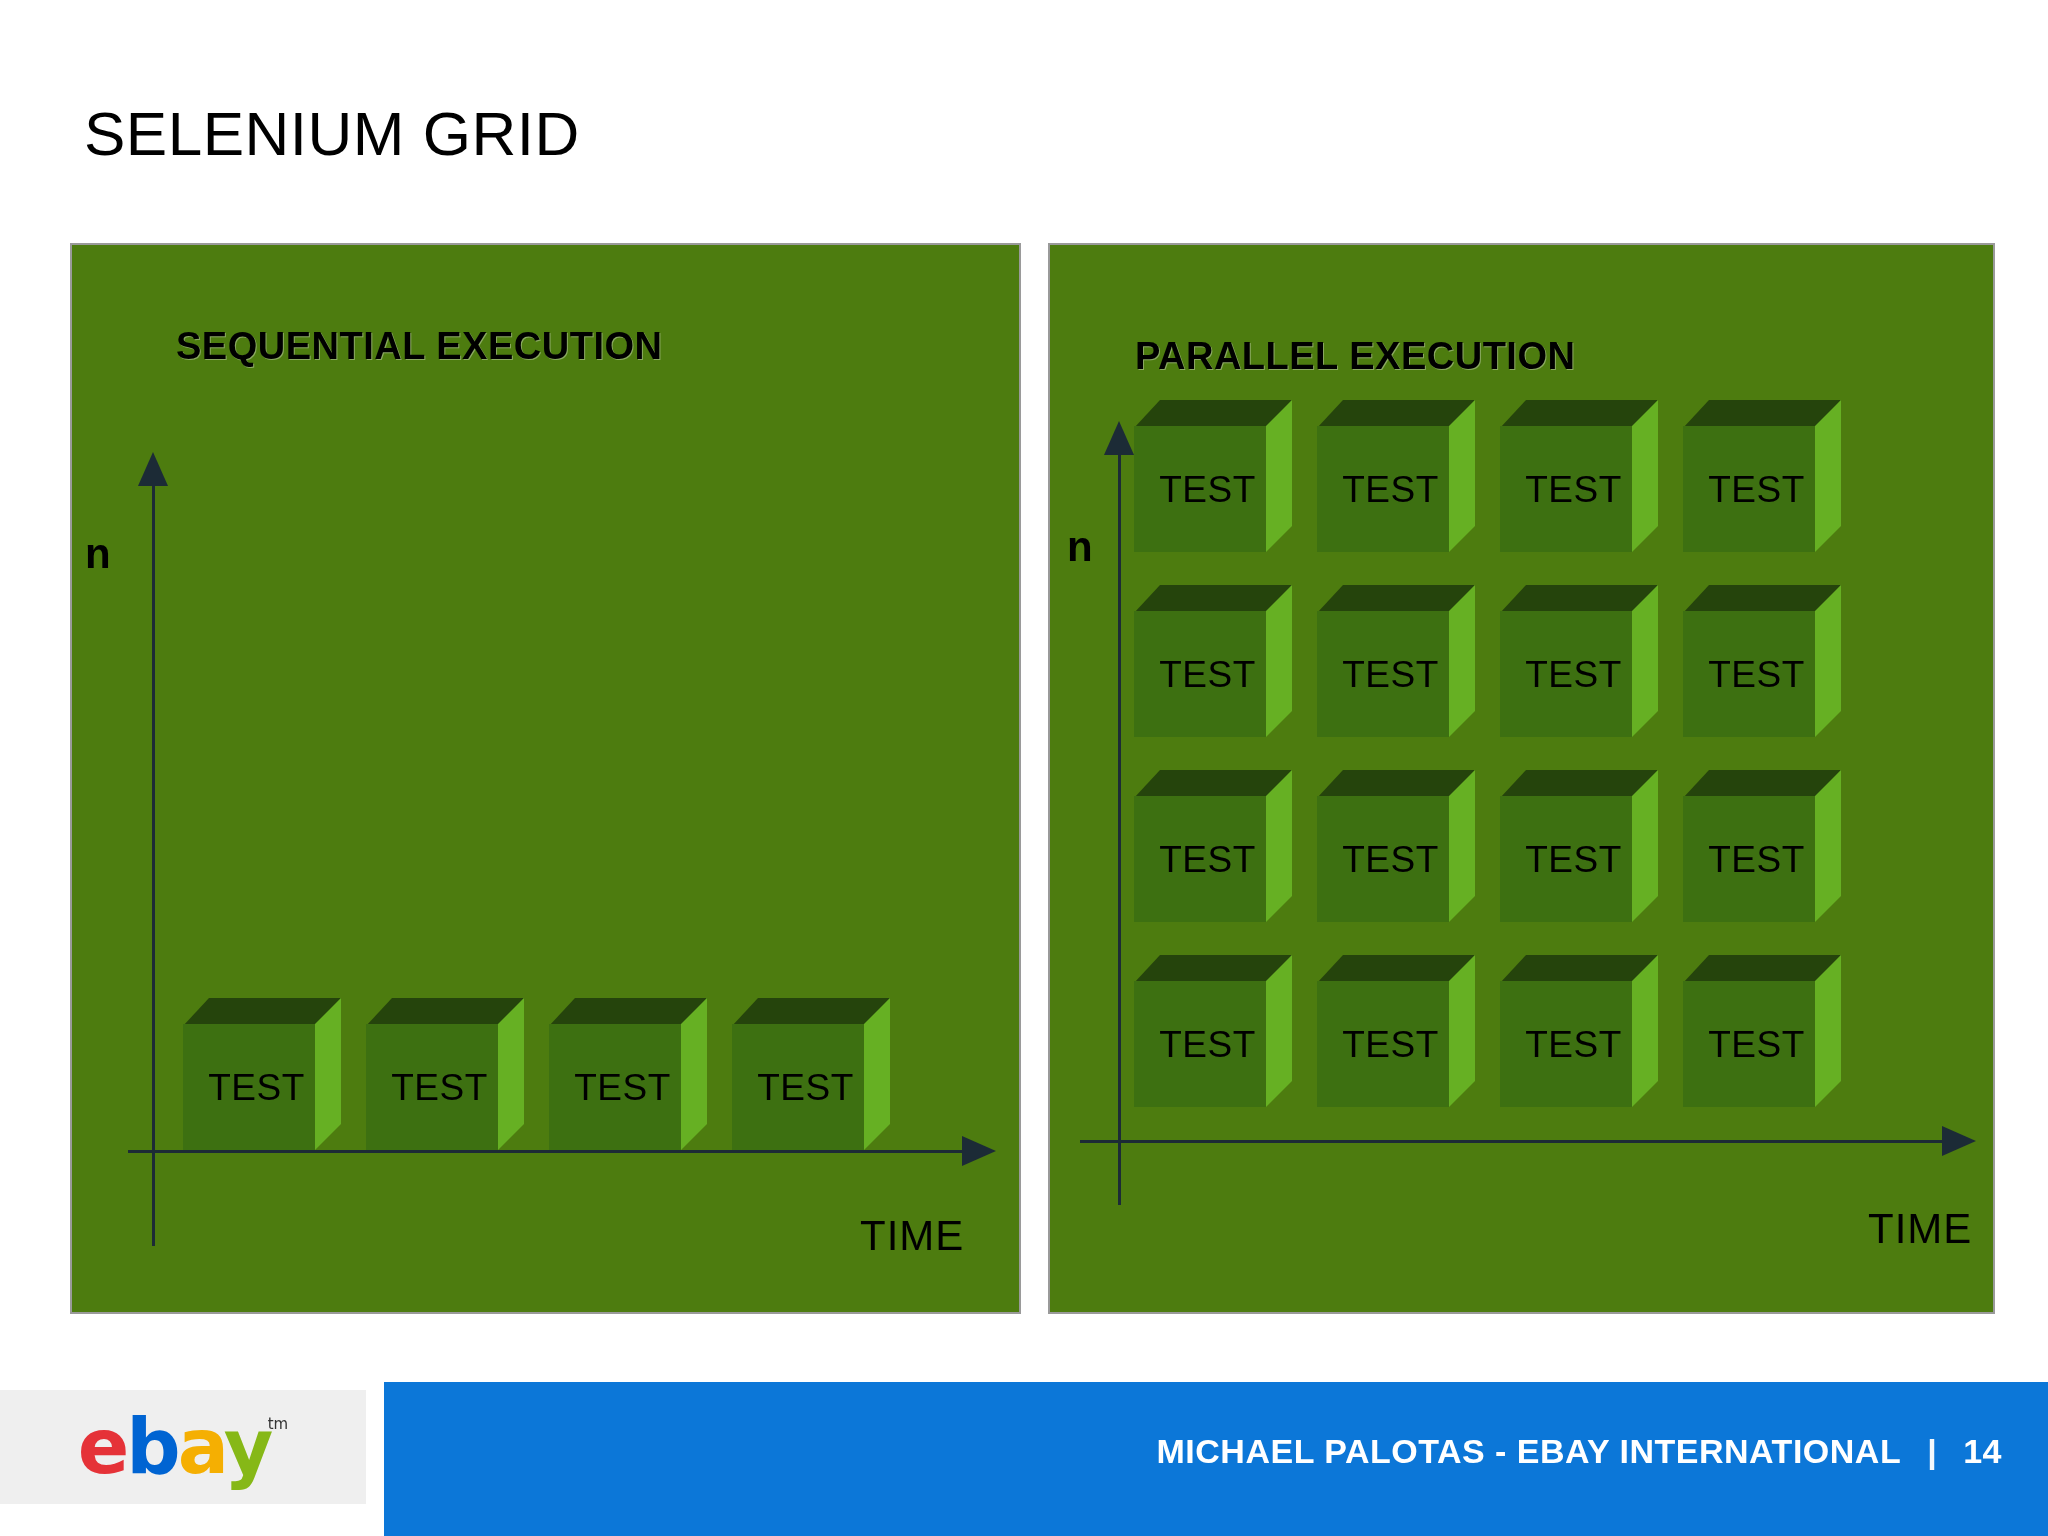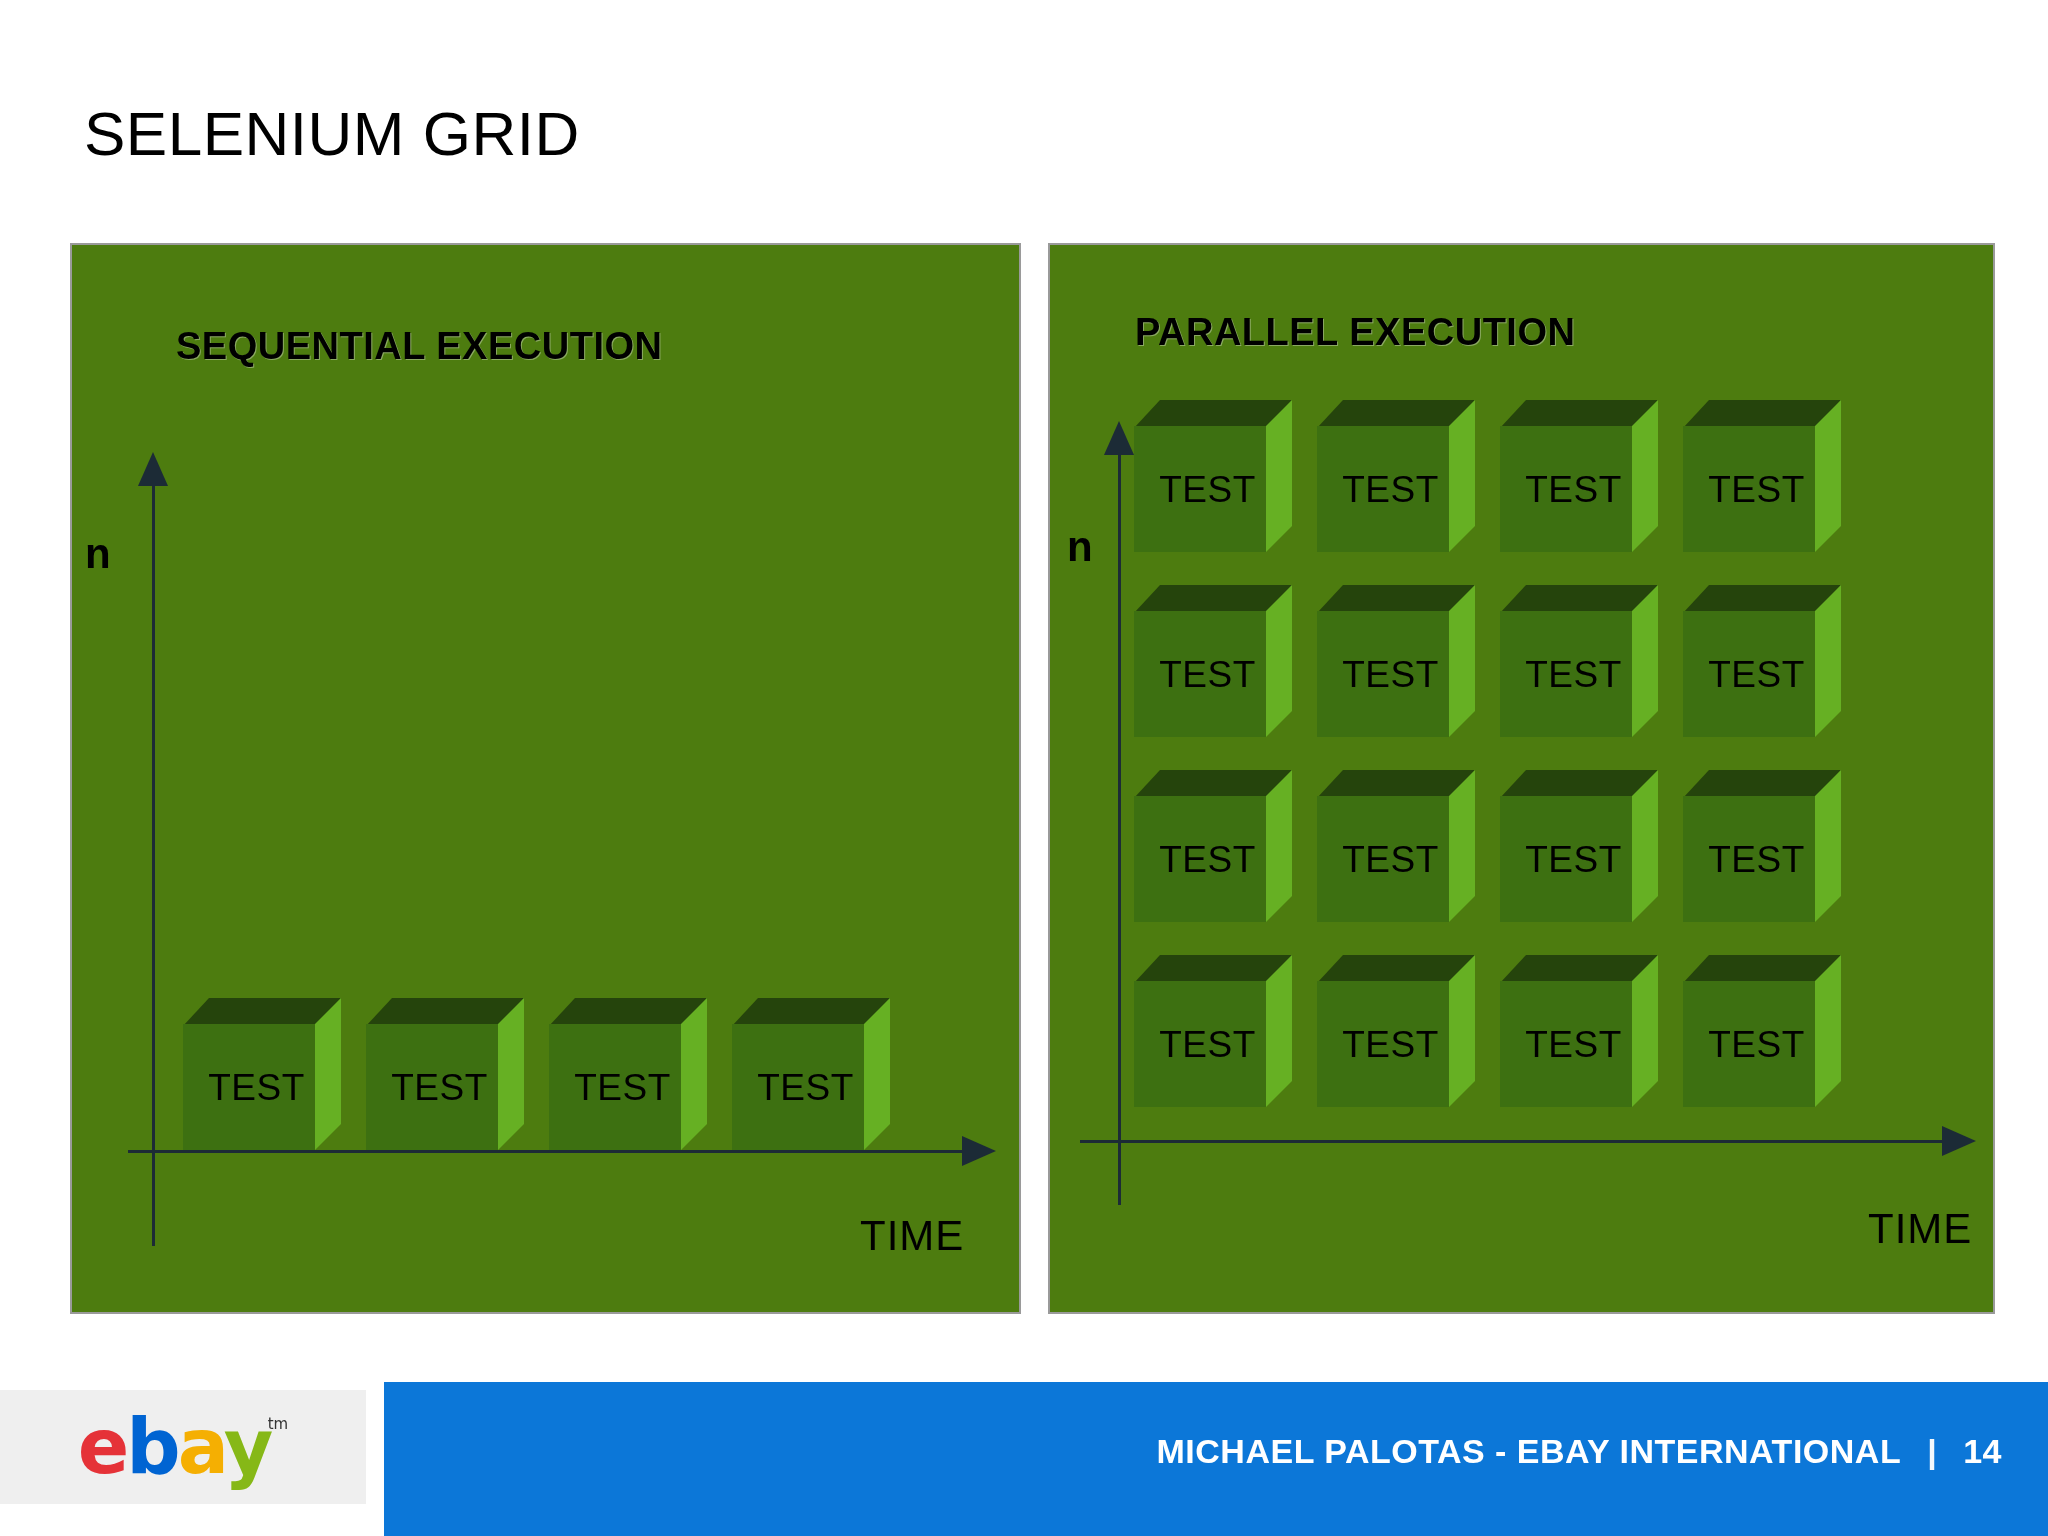--- a/index.html
+++ b/index.html
@@ -51,21 +51,21 @@
   .panel-heading {
     position: absolute;
     font-size: 38px;
     font-weight: bold;
     color: #000000;
     letter-spacing: 0.5px;
     white-space: nowrap;
     text-shadow: 1px 1px 0 rgba(255,255,255,0.35);
   }
   #panel-sequential .panel-heading { left: 104px; top: 80px; }
-  #panel-parallel   .panel-heading { left: 85px;  top: 66px; }
+  #panel-parallel   .panel-heading { left: 85px;  top: 90px; }
 
   
   .axis-v-line {
     position: absolute;
     width: 3px;
     background: #1c2b36;
   }
   .axis-h-line {
     position: absolute;
     height: 3px;

